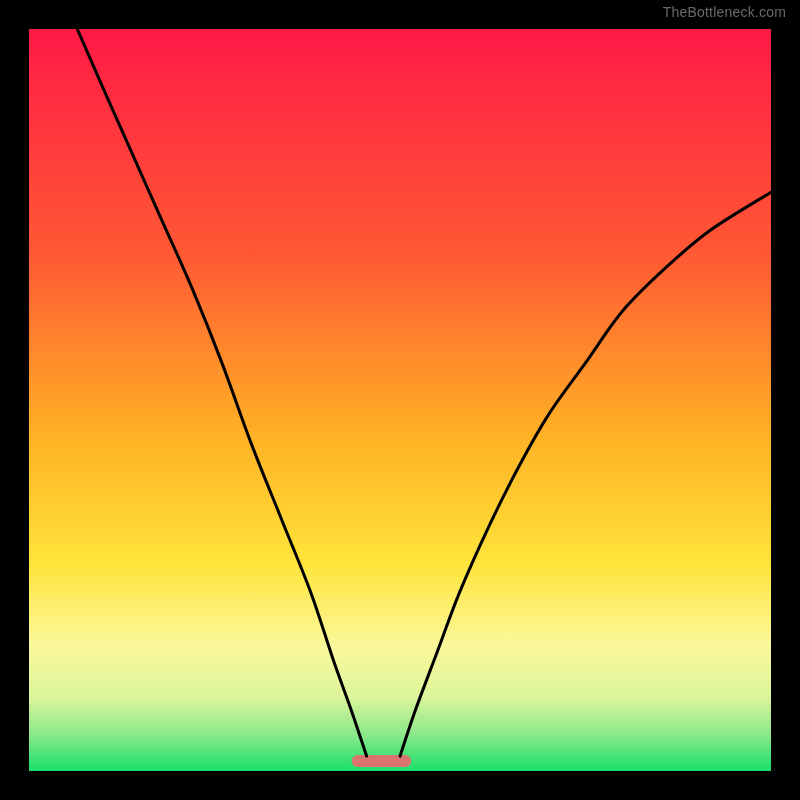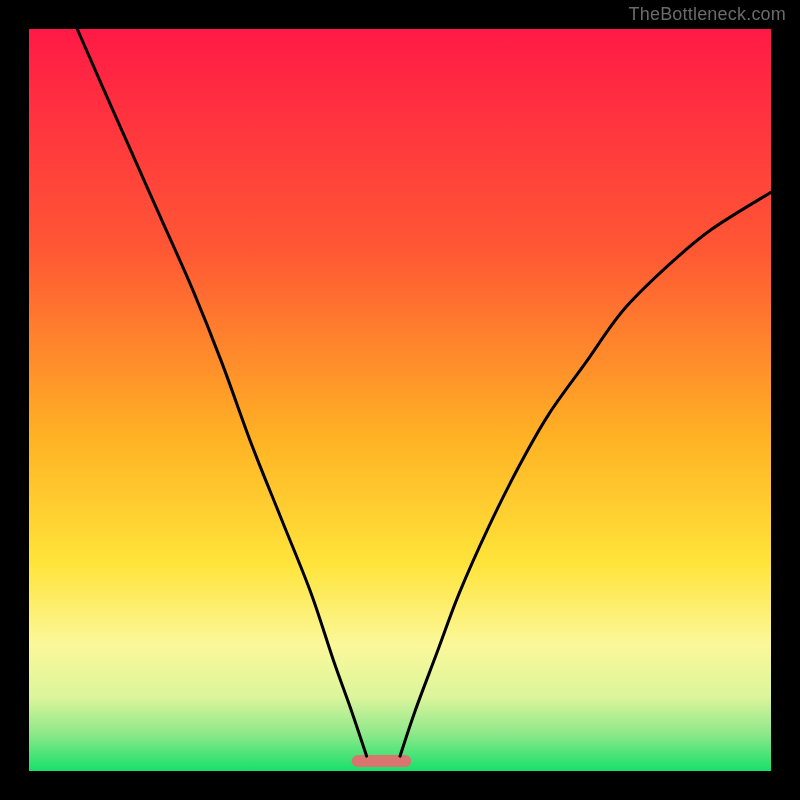--- a/index.html
+++ b/index.html
@@ -17,21 +17,21 @@
     top: 0;
     width: 800px;
     height: 800px;
     background: #000;
   }
   .watermark {
     position: absolute;
     top: 4px;
     right: 14px;
     color: #6a6a6a;
-    font-size: 18px;
+    font-size: 14px;
     font-weight: 500;
     letter-spacing: 0.2px;
     z-index: 5;
   }
   .plot {
     position: absolute;
     left: 29px;
     top: 29px;
     width: 742px;
     height: 742px;

